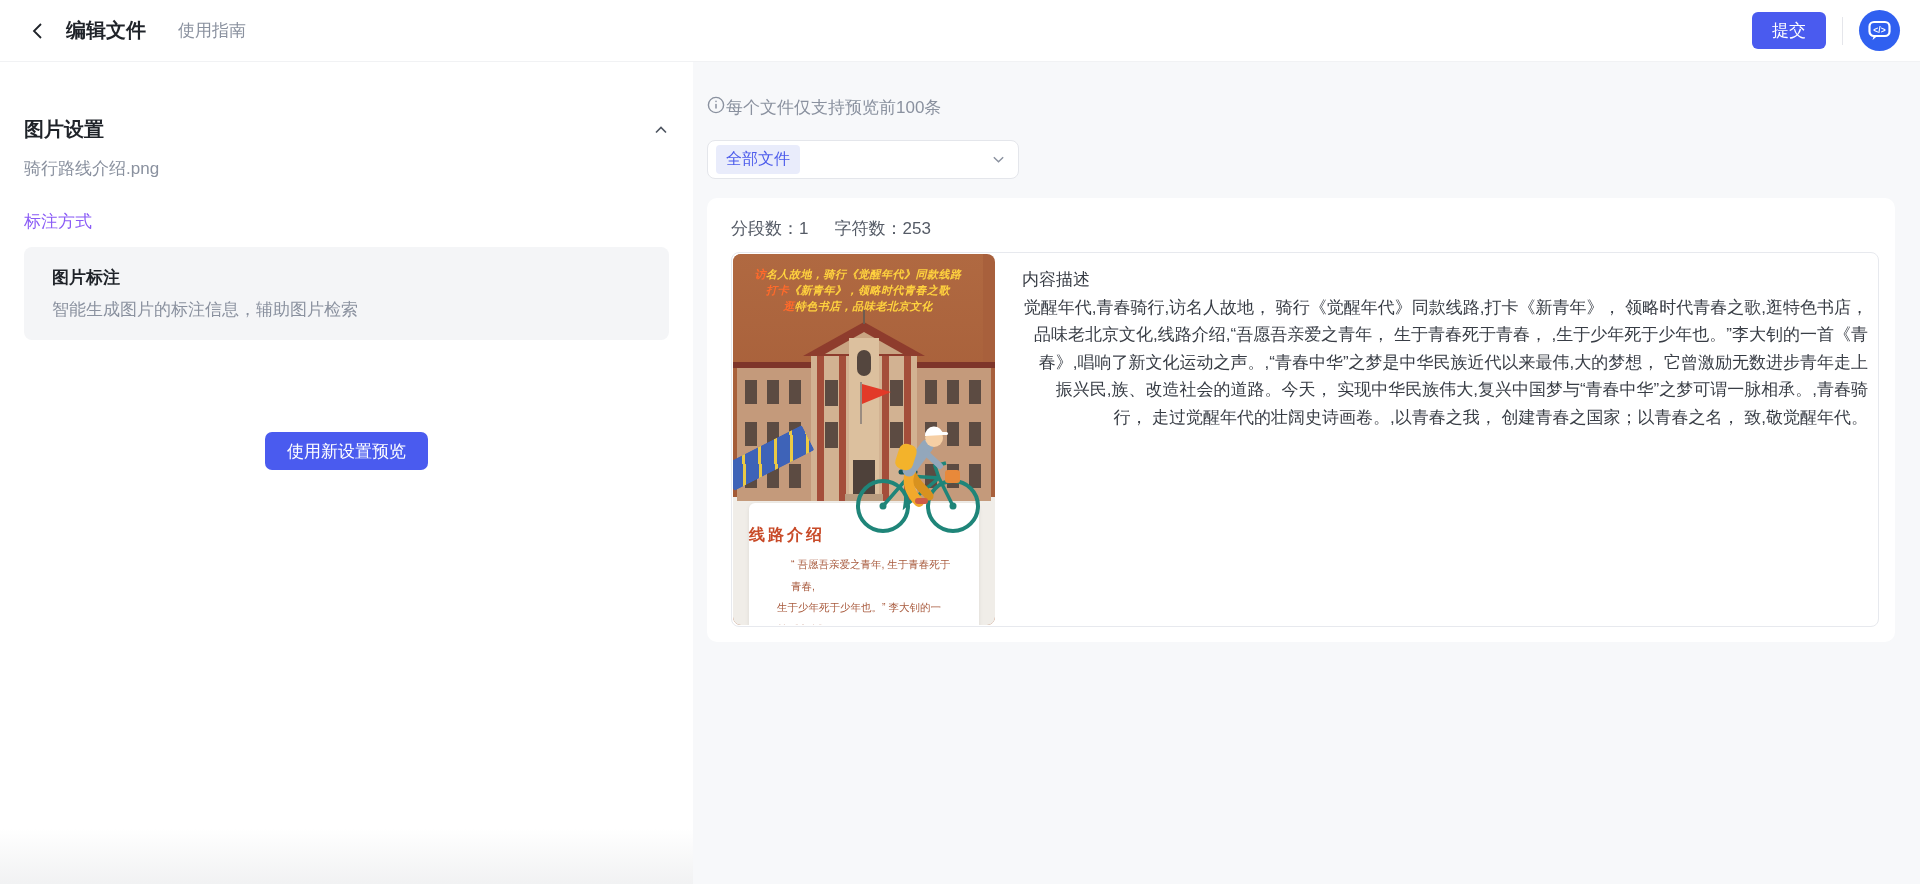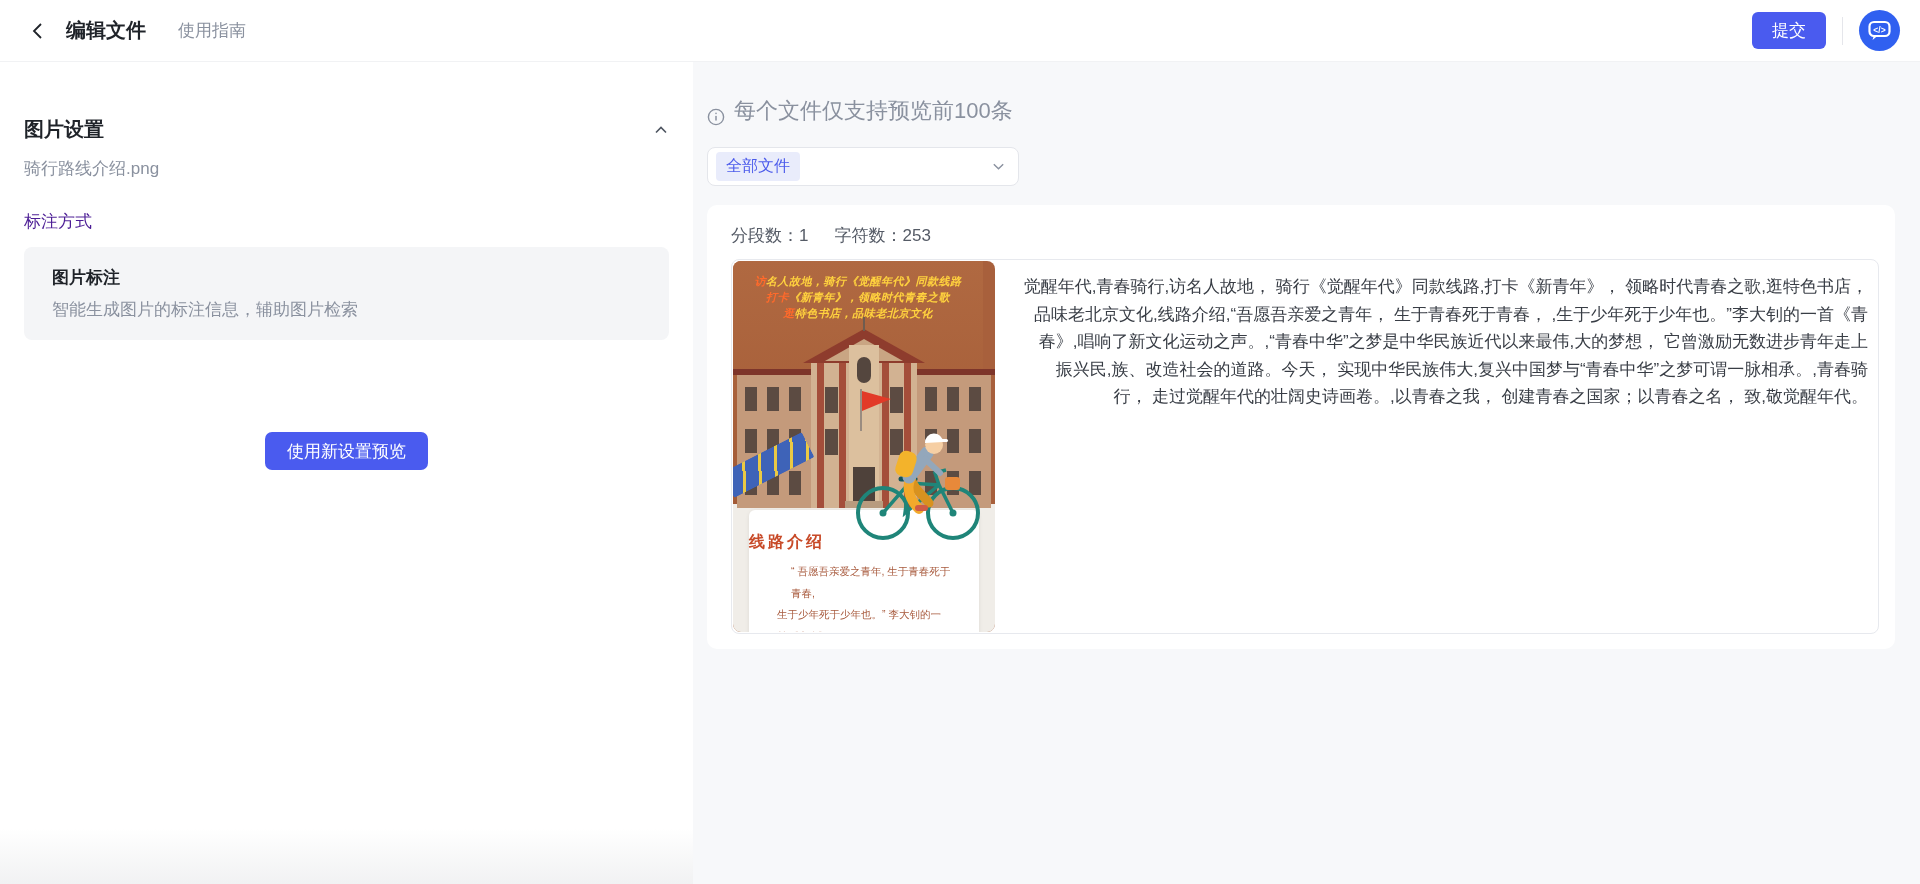--- a/index.html
+++ b/index.html
@@ -18,33 +18,33 @@
   .vdiv { width:1px; height:28px; background:#e5e6eb; margin:0 16px; }
   .code-icon { width:41px; height:41px; border-radius:50%; background:#3060f0; display:flex;
                align-items:center; justify-content:center; cursor:pointer; }
 
   
   .left { position:absolute; top:62px; left:0; width:693px; bottom:0; background:#fff; padding:54px 24px 0 24px; z-index:5; }
   .lp-head { display:flex; align-items:center; justify-content:space-between; }
   .lp-head h2 { font-size:20px; font-weight:700; color:#1f2329; }
   .collapse { cursor:pointer; display:flex; }
   .filename { margin-top:14px; font-size:17px; color:#8a919f; }
-  .anno-label { margin-top:30px; font-size:17px; color:#4c1d95; }
+  .anno-label { margin-top:30px; font-size:17px; color:#8b5cf6; }
   .anno-card { margin-top:14px; background:#f4f5f7; border-radius:8px; padding:19px 28px; cursor:pointer; }
   .anno-card .t { font-size:17px; font-weight:700; color:#1f2329; }
   .anno-card .d { font-size:17px; color:#8a919f; margin-top:9px; }
   .btn-row { margin-top:92px; text-align:center; }
   .preview-btn { height:38px; padding:0 22px; background:#4a5bef; color:#fff; font-size:17px;
                  border:none; border-radius:7px; cursor:pointer; font-family:inherit; }
   .lp-shadow { position:absolute; left:0; right:0; bottom:0; height:56px; pointer-events:none;
                background:linear-gradient(to top, rgba(120,125,135,.10), rgba(120,125,135,0)); }
 
   
   .right { position:absolute; top:62px; left:693px; right:0; bottom:0; background:#f7f8fa; padding:34px 25px 0 14px; }
-  .notice-row { display:flex; align-items:flex-end; gap:9px; color:#8a919f; font-size:22px; }
+  .notice-row { display:flex; align-items:flex-start; gap:1px; color:#8a919f; font-size:17px; }
   .dropdown { margin-top:21px; width:312px; height:39px; background:#fff; border:1px solid #e4e6eb; border-radius:8px;
               display:flex; align-items:center; padding:0 12px 0 8px; cursor:pointer; }
   .tag { background:#e9ecfb; color:#4c5beb; font-size:16px; padding:4px 10px; border-radius:4px; }
   .dropdown .spacer { flex:1; }
 
   .container { margin-top:19px; background:#fff; border-radius:10px; padding:19px 16px 15px 24px; min-height:437px; }
   .stats { font-size:17px; color:#555b66; display:flex; }
   .stats .grp { margin-right:26px; }
   .item-card { margin-top:12px; display:flex; border:1px solid #e7e9ee; border-radius:8px; background:#fff; cursor:pointer; }
 
@@ -229,17 +229,18 @@
           <rect x="56" y="24" width="18" height="26" rx="7" fill="#f3b32b" transform="rotate(18 65 37)"></rect>
           <path d="M84 32 L99 46" stroke="#93a7bb" stroke-width="6" stroke-linecap="round"></path>
           <circle cx="93" cy="18" r="9" fill="#f6cfa4"></circle>
           <path d="M84 16 A9 9 0 0 1 102 15 L84 16 Z" fill="#ffffff"></path>
           <rect x="98" y="12" width="9" height="3" rx="1.5" fill="#ffffff"></rect>
           <rect x="74" y="78" width="13" height="6" rx="3" fill="#cf5b45"></rect>
         </svg>
       </div>
 
       <div class="content">
+        <div class="content-title">内容描述</div>
         <div class="content-body"> 觉醒年代,青春骑行,访名人故地， 骑行《觉醒年代》同款线路,打卡《新青年》， 领略时代青春之歌,逛特色书店， 品味老北京文化,线路介绍,“吾愿吾亲爱之青年， 生于青春死于青春， ,生于少年死于少年也。”李大钊的一首《青春》,唱响了新文化运动之声。,“青春中华”之梦是中华民族近代以来最伟,大的梦想， 它曾激励无数进步青年走上振兴民,族、改造社会的道路。今天， 实现中华民族伟大,复兴中国梦与“青春中华”之梦可谓一脉相承。,青春骑行， 走过觉醒年代的壮阔史诗画卷。,以青春之我， 创建青春之国家；以青春之名， 致,敬觉醒年代。</div>
       </div>
     </article>
   </section>
 </main>
 
 </body></html>

